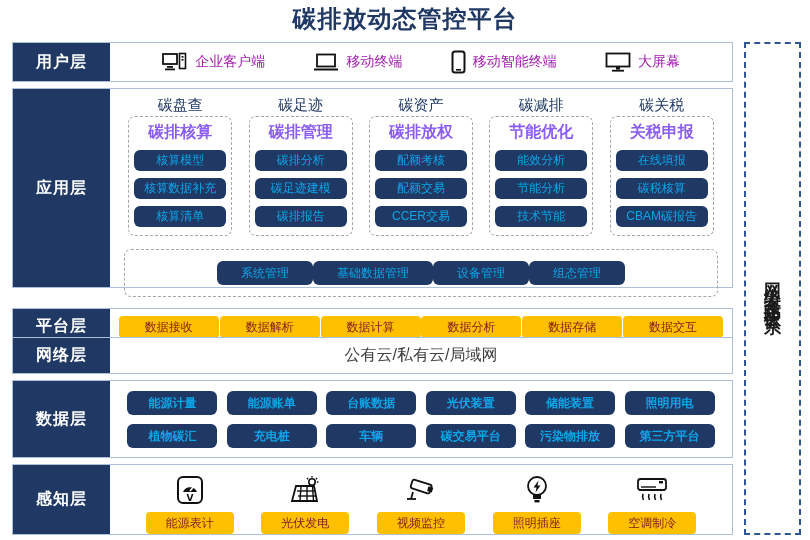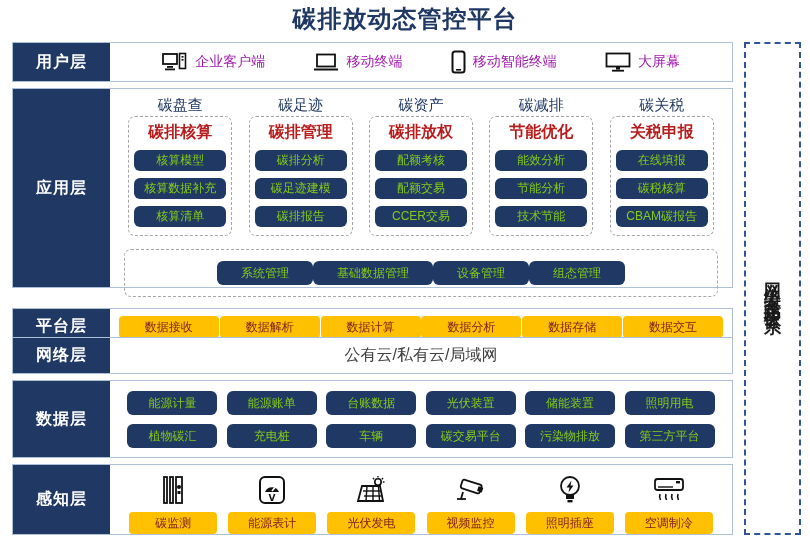--- a/index.html
+++ b/index.html
@@ -28,23 +28,23 @@
   .user-item svg{display:block;}
 
   
   .app-cols{display:flex;justify-content:space-evenly;padding:6px 6px 0 6px;}
   .app-col{width:112px;display:flex;flex-direction:column;align-items:center;}
   .app-col-title{font-size:15px;font-weight:normal;color:#1f3864;height:19px;line-height:19px;}
   .app-box{
     width:104px;border:1.5px dashed #a6a6a6;border-radius:7px;margin-top:2px;
     padding:4px 0 8px 0;display:flex;flex-direction:column;align-items:center;box-sizing:border-box;
   }
-  .app-box-subtitle{font-size:16px;font-weight:bold;color:#b91c1c;height:22px;line-height:22px;}
+  .app-box-subtitle{font-size:16px;font-weight:bold;color:#8b5cf6;height:22px;line-height:22px;}
   .btn-navy{
-    background:#1f3864;color:#84cc16;font-size:12px;border-radius:6px;
+    background:#1f3864;color:#0ea5e9;font-size:12px;border-radius:6px;
     height:21px;line-height:21px;text-align:center;width:92px;margin-top:7px;
     white-space:nowrap;overflow:hidden;
   }
   .common-box{
     border:1.5px dashed #a6a6a6;border-radius:7px;margin:13px auto 0 auto;width:594px;height:48px;
     display:flex;align-items:center;justify-content:center;box-sizing:border-box;
   }
   .common-box .btn-navy{width:auto;margin-top:0;padding:0 24px;height:24px;line-height:24px;}
 
   
@@ -54,21 +54,21 @@
     height:22px;line-height:22px;text-align:center;width:100px;white-space:nowrap;
   }
 
   
   .network-text{
     display:flex;align-items:center;justify-content:center;height:100%;
     font-size:16px;color:#404040;
   }
 
   
-  .data-grid{display:flex;flex-direction:column;justify-content:center;height:100%;gap:9px;}
+  .data-grid{display:flex;flex-direction:column;justify-content:center;height:100%;gap:9px;font-weight:bold;}
   .data-row{display:flex;justify-content:space-evenly;padding:0 8px;}
   .data-grid .btn-navy{margin-top:0;width:90px;height:24px;line-height:24px;}
 
   
   .sense-items{display:flex;justify-content:space-evenly;align-items:flex-end;height:100%;padding:0 8px 8px 8px;}
   .sense-item{display:flex;flex-direction:column;align-items:center;gap:7px;}
   .sense-item .btn-yellow{width:88px;}
   .sense-item svg{display:block;}
 
   
@@ -237,32 +237,20 @@
         <div class="btn-navy">第三方平台</div>
       </div>
     </div>
   </div>
 </div>
 
 <div class="layer-row" style="top:464px;height:71px;">
   <div class="layer-label">感知层</div>
   <div class="layer-content">
     <div class="sense-items">
-      <div class="sense-item">
-        <span>
-          <svg width="32" height="30" viewBox="0 0 32 30">
-              <rect x="7" y="2" width="3" height="26" fill="none" stroke="#111" stroke-width="1.8"></rect>
-              <rect x="13" y="2" width="3" height="26" fill="none" stroke="#111" stroke-width="1.8"></rect>
-              <rect x="19" y="2" width="6" height="26" fill="none" stroke="#111" stroke-width="1.8"></rect>
-              <circle cx="22" cy="12" r="2" fill="#111"></circle>
-              <rect x="20.5" y="16" width="3" height="3" fill="#111"></rect>
-            </svg>
-        </span>
-        <div class="btn-yellow">碳监测</div>
-      </div>
       <div class="sense-item">
         <span>
           <svg width="32" height="30" viewBox="0 0 32 30">
               <rect x="4" y="2" width="24" height="26" rx="5" fill="none" stroke="#111" stroke-width="2"></rect>
               <path d="M9 17 A 7.5 7.5 0 0 1 23 17 Z" fill="#111"></path>
               <line x1="16" y1="16" x2="21" y2="10" stroke="#fff" stroke-width="1.6"></line>
               <text x="16" y="25.5" font-size="9" font-weight="bold" fill="#111" text-anchor="middle" font-family="DejaVu Sans, sans-serif">V</text>
             </svg>
         </span>
         <div class="btn-yellow">能源表计</div>

